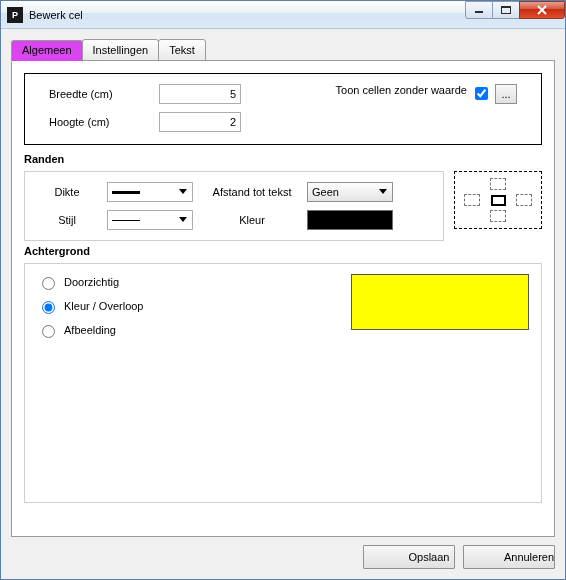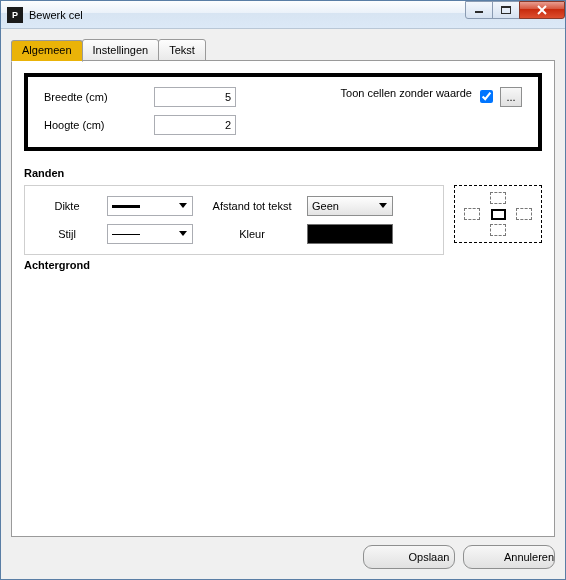--- a/index.html
+++ b/index.html
@@ -63,37 +63,37 @@
   .tab {
     padding: 4px 10px;
     border: 1px solid #9a9a9a;
     background: linear-gradient(to bottom, #fdfdfd, #e9e9e9);
     margin-right: -1px;
     border-top-left-radius: 3px;
     border-top-right-radius: 3px;
     cursor: pointer;
   }
   .tab.active {
-    background: #eab308;
+    background: #d946ef;
     border-bottom-color: #fff;
     position: relative;
     top: 1px;
     padding-top: 3px;
   }
   .tab-body {
     border: 1px solid #9a9a9a;
     background: #fff;
     flex: 1;
     padding: 12px;
     margin-top: -1px;
   }
   .group {
-    border: 4px solid #000000;
-    padding: 10px 16px 12px;
-    margin-bottom: 16px;
+    border: 1px solid #000000;
+    padding: 10px 24px 12px;
+    margin-bottom: 8px;
   }
   .row {
     display: flex;
     align-items: center;
     margin-bottom: 8px;
   }
   .row:last-child { margin-bottom: 0; }
   .lbl { width: 110px; }
   .num-input {
     width: 82px;
@@ -188,21 +188,21 @@
     justify-content: flex-end;
     gap: 8px;
     padding-top: 8px;
   }
   .btn {
     width: 92px; height: 24px;
     border: 1px solid #8e8f8f;
     background: linear-gradient(to bottom, #f7f7f7, #e1e1e1);
     display: flex; align-items: center; justify-content: center;
     cursor: pointer;
-    border-radius: 9px;
+    border-radius: 1px;
     padding-left: 40px;
   }
 </style>
 </head>
 <body>
 
 <div class="window">
 
   <div class="titlebar">
     <div class="app-icon">P</div>
@@ -298,20 +298,38 @@
           <div class="bp-cell"></div>
           <div class="bp-cell center"></div>
           <div class="bp-cell"></div>
           <span></span>
           <div class="bp-cell"></div>
           <span></span>
         </div>
       </div>
 
       <div class="section-title">Achtergrond</div>
+      <div class="achtergrond-body">
+        <div class="radio-col">
+          <div class="radio-row">
+            <input type="radio" name="bg" class="radio" style="">
+            <span>Doorzichtig</span>
+          </div>
+          <div class="radio-row">
+            <input type="radio" name="bg" class="radio" checked="" style="">
+            <span>Kleur / Overloop</span>
+          </div>
+          <div class="radio-row">
+            <input type="radio" name="bg" class="radio" style="">
+            <span>Afbeelding</span>
+          </div>
+        </div>
+        <div class="spacer"></div>
+        <div class="preview" style="background:#ffff00"></div>
+      </div>
 
     </div>
 
     <div class="footer">
       <div class="btn">Opslaan</div>
       <div class="btn">Annuleren</div>
     </div>
 
   </div>
 </div>

